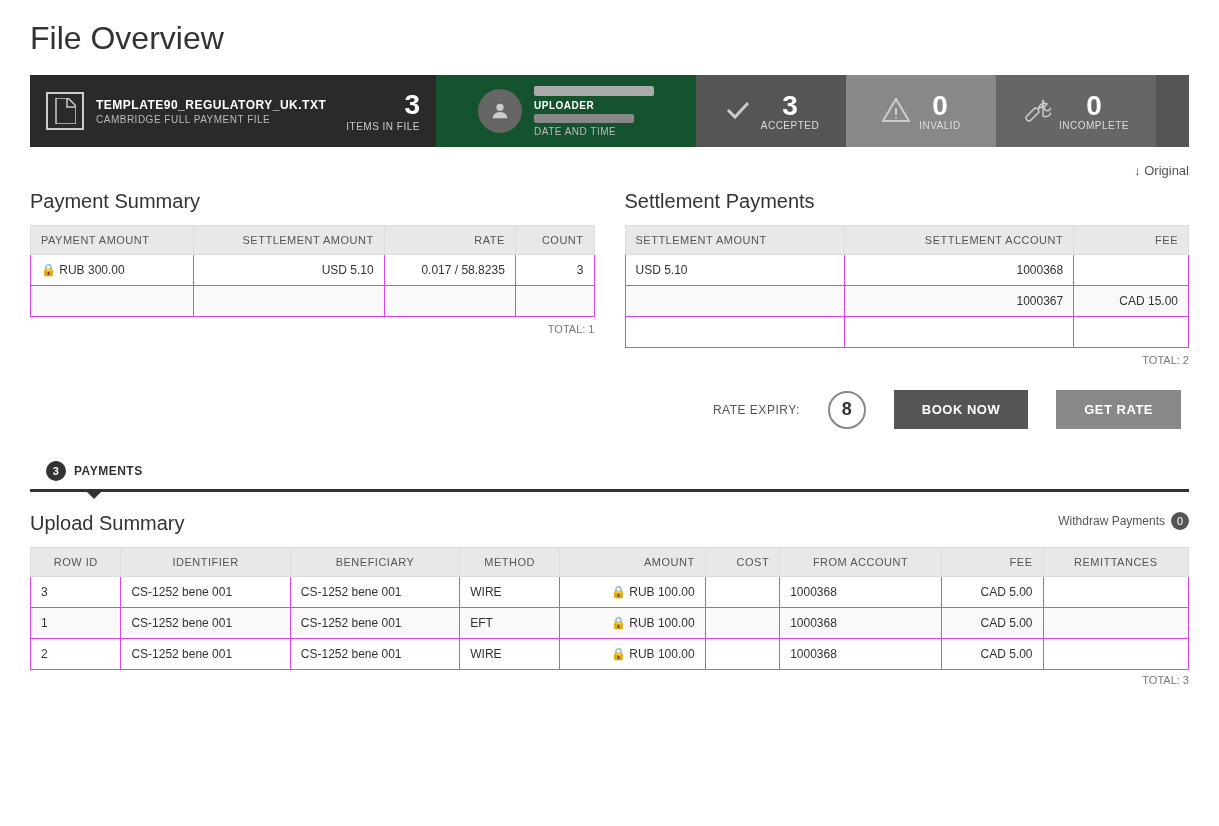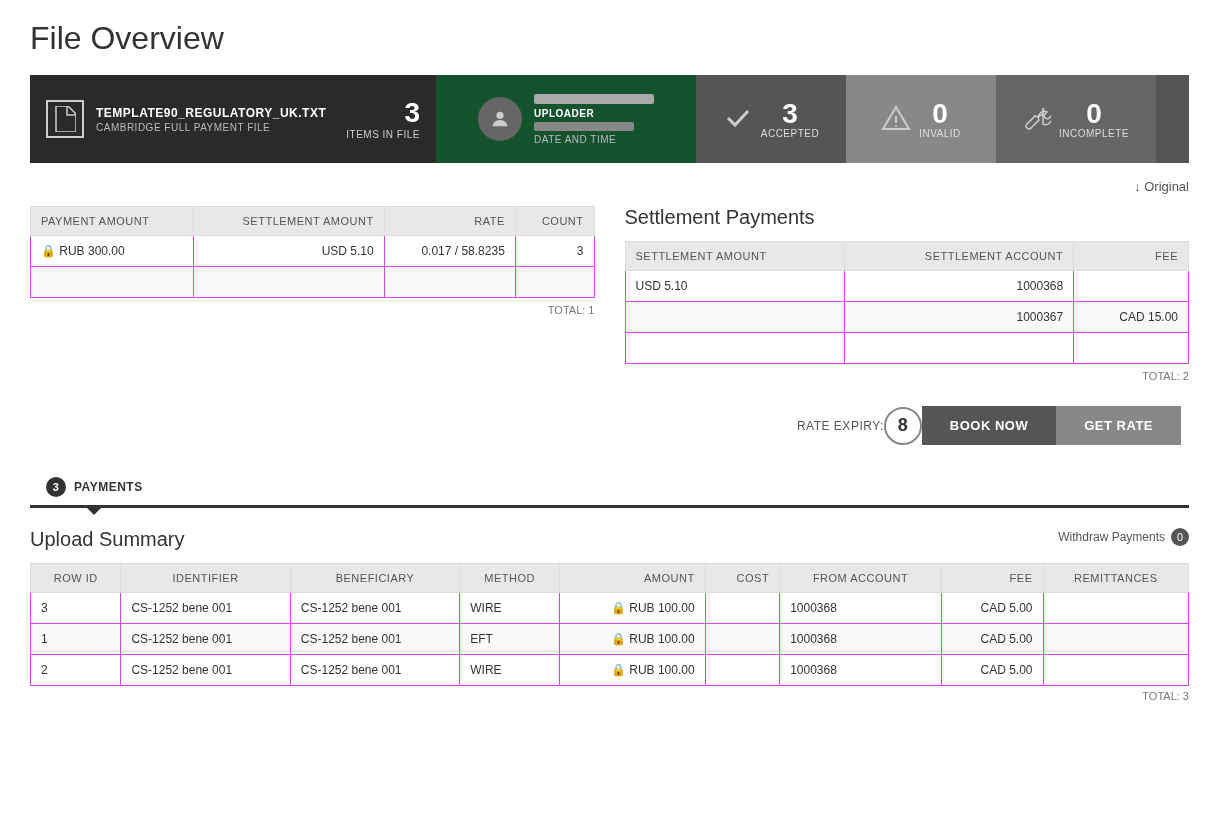--- a/index.html
+++ b/index.html
@@ -2,21 +2,21 @@
 <html><head>
   <meta charset="utf-8">
   <style>
     * { box-sizing: border-box; margin: 0; padding: 0; }
     body { font-family: Arial, sans-serif; background: #f0f0f0; color: #333; font-size: 13px; }
     .page { background: #fff; max-width: 1219px; margin: 0 auto; padding: 20px 30px 40px; min-height: 826px; }
 
     h1 { font-size: 32px; font-weight: 300; color: #333; margin-bottom: 18px; }
 
     
-    .file-bar { display: flex; background: #555; height: 88px; margin-bottom: 16px; }
+    .file-bar { display: flex; background: #555; height: 72px; margin-bottom: 16px; }
     .file-bar-section { display: flex; align-items: center; justify-content: center; padding: 0 16px; }
     .file-bar-section.dark { background: #2a2a2a; flex: 0 0 auto; min-width: 200px; }
     .file-bar-section.uploader { background: #14532d; flex: 0 0 260px; }
     .file-bar-section.accepted { background: #555; flex: 0 0 150px; }
     .file-bar-section.invalid { background: #888; flex: 0 0 150px; }
     .file-bar-section.incomplete { background: #666; flex: 0 0 160px; }
 
     .file-icon { width: 38px; height: 38px; border: 2px solid #ccc; display: flex; align-items: center; justify-content: center; margin-right: 12px; flex-shrink: 0; }
     .file-icon svg { fill: #ccc; }
 
@@ -58,21 +58,21 @@
     
     table { width: 100%; border-collapse: collapse; font-size: 12px; }
     th { background: #e8e8e8; padding: 8px 10px; text-align: right; font-weight: normal; font-size: 11px; letter-spacing: 0.5px; color: #555; border: 1px solid #ddd; }
     th:first-child { text-align: left; }
     td { padding: 8px 10px; text-align: right; border: 1px solid #d946ef; color: #333; }
     td:first-child { text-align: left; }
     tr:nth-child(even) td { background: #f9f9f9; }
     .table-footer { text-align: right; font-size: 11px; color: #777; padding: 4px 0; margin-top: 2px; }
 
     
-    .rate-row { display: flex; align-items: center; justify-content: flex-end; gap: 0; margin-bottom: 24px; padding-right: 8px; }
+    .rate-row { display: flex; align-items: center; justify-content: flex-end; gap: 28px; margin-bottom: 24px; padding-right: 8px; }
     .rate-label { font-size: 12px; color: #555; letter-spacing: 0.5px; }
     .rate-circle { width: 38px; height: 38px; border-radius: 50%; border: 2px solid #888; display: flex; align-items: center; justify-content: center; font-size: 18px; font-weight: bold; color: #333; }
     .btn { padding: 12px 28px; font-size: 13px; font-weight: bold; letter-spacing: 0.5px; cursor: pointer; border: none; }
     .btn-get-rate { background: #888; color: #fff; }
     .btn-book-now { background: #555; color: #fff; }
 
     
     .payments-tab-bar { border-bottom: 3px solid #333; margin-bottom: 20px; display: flex; align-items: flex-end; }
     .payments-tab { display: flex; align-items: center; gap: 8px; padding: 8px 16px; font-size: 12px; font-weight: bold; letter-spacing: 0.5px; color: #333; position: relative; }
     .payments-badge { background: #333; color: #fff; border-radius: 50%; width: 20px; height: 20px; display: flex; align-items: center; justify-content: center; font-size: 11px; font-weight: bold; }
@@ -175,20 +175,21 @@
     </div>
   </div>
 
   <div class="download-bar">
     <a href="#" class="download-link">↓ Original</a>
   </div>
 
   <div class="two-col">
 
     <div class="col-left">
+      <div class="section-title">Payment Summary</div>
       <table>
         <thead>
           <tr>
             <th>PAYMENT AMOUNT</th>
             <th>SETTLEMENT AMOUNT</th>
             <th>RATE</th>
             <th>COUNT</th>
           </tr>
         </thead>
         <tbody>

